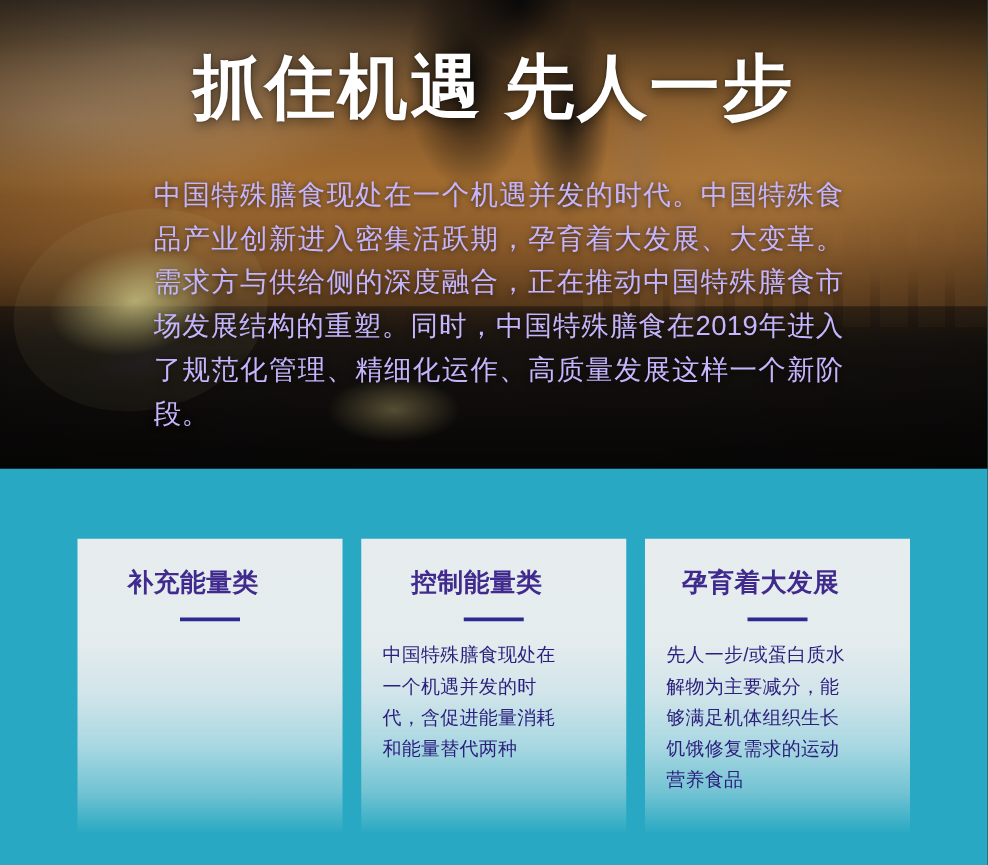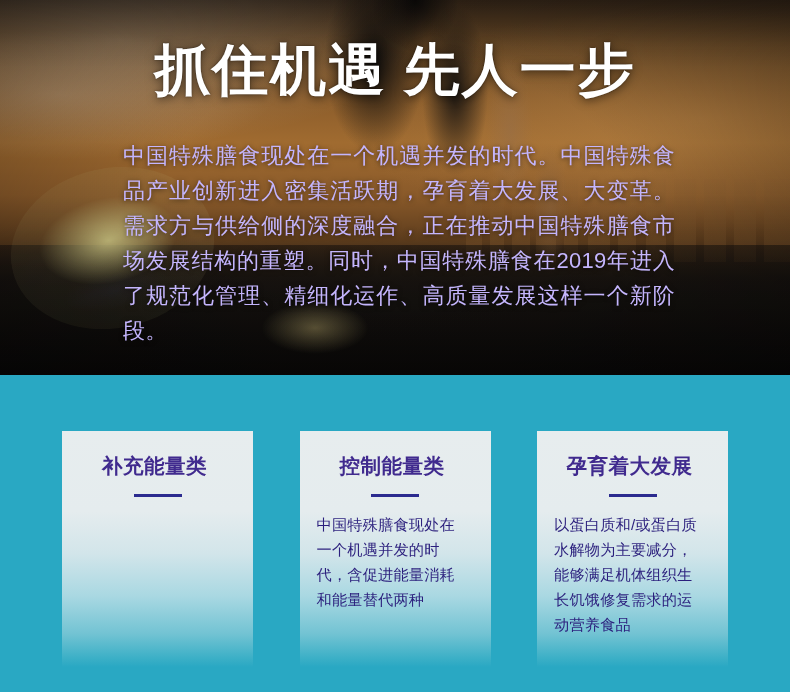--- a/index.html
+++ b/index.html
@@ -199,30 +199,31 @@
     left: 62px;
     top: 56px;
     width: 666px;
     height: 236px;
     display: flex;
     justify-content: space-between;
   }
 
   .card {
     position: relative;
-    width: 191px;
+    width: 168px;
     height: 236px;
     background: linear-gradient(180deg,
         #e7edee 0%,
         #e5ecee 34%,
         #d2e5ea 52%,
         #a9d8e2 70%,
         #72c3d3 86%,
         #3db0c7 96%,
         rgba(41,168,195,0) 100%);
+    padding-left: 44px;
   }
 
   .card-title {
     position: absolute;
     left: 0;
     top: 21px;
     width: 185px;
     text-align: center;
     color: #402a8e;
     font-size: 20.5px;
@@ -285,19 +286,19 @@
 
       <div class="card">
         <div class="card-title">控制能量类</div>
         <div class="card-divider"></div>
         <div class="card-text">中国特殊膳食现处在一个机遇并发的时代，含促进能量消耗和能量替代两种</div>
       </div>
 
       <div class="card">
         <div class="card-title">孕育着大发展</div>
         <div class="card-divider"></div>
-        <div class="card-text">以蛋白质和/或蛋白质水解物为主要减分，能够满足机体组织生长饥饿修复需求的运动营养食品</div>
+        <div class="card-text">先人一步/或蛋白质水解物为主要减分，能够满足机体组织生长饥饿修复需求的运动营养食品</div>
       </div>
 
     </div>
   </div>
 
 </div>
 
 </body></html>

